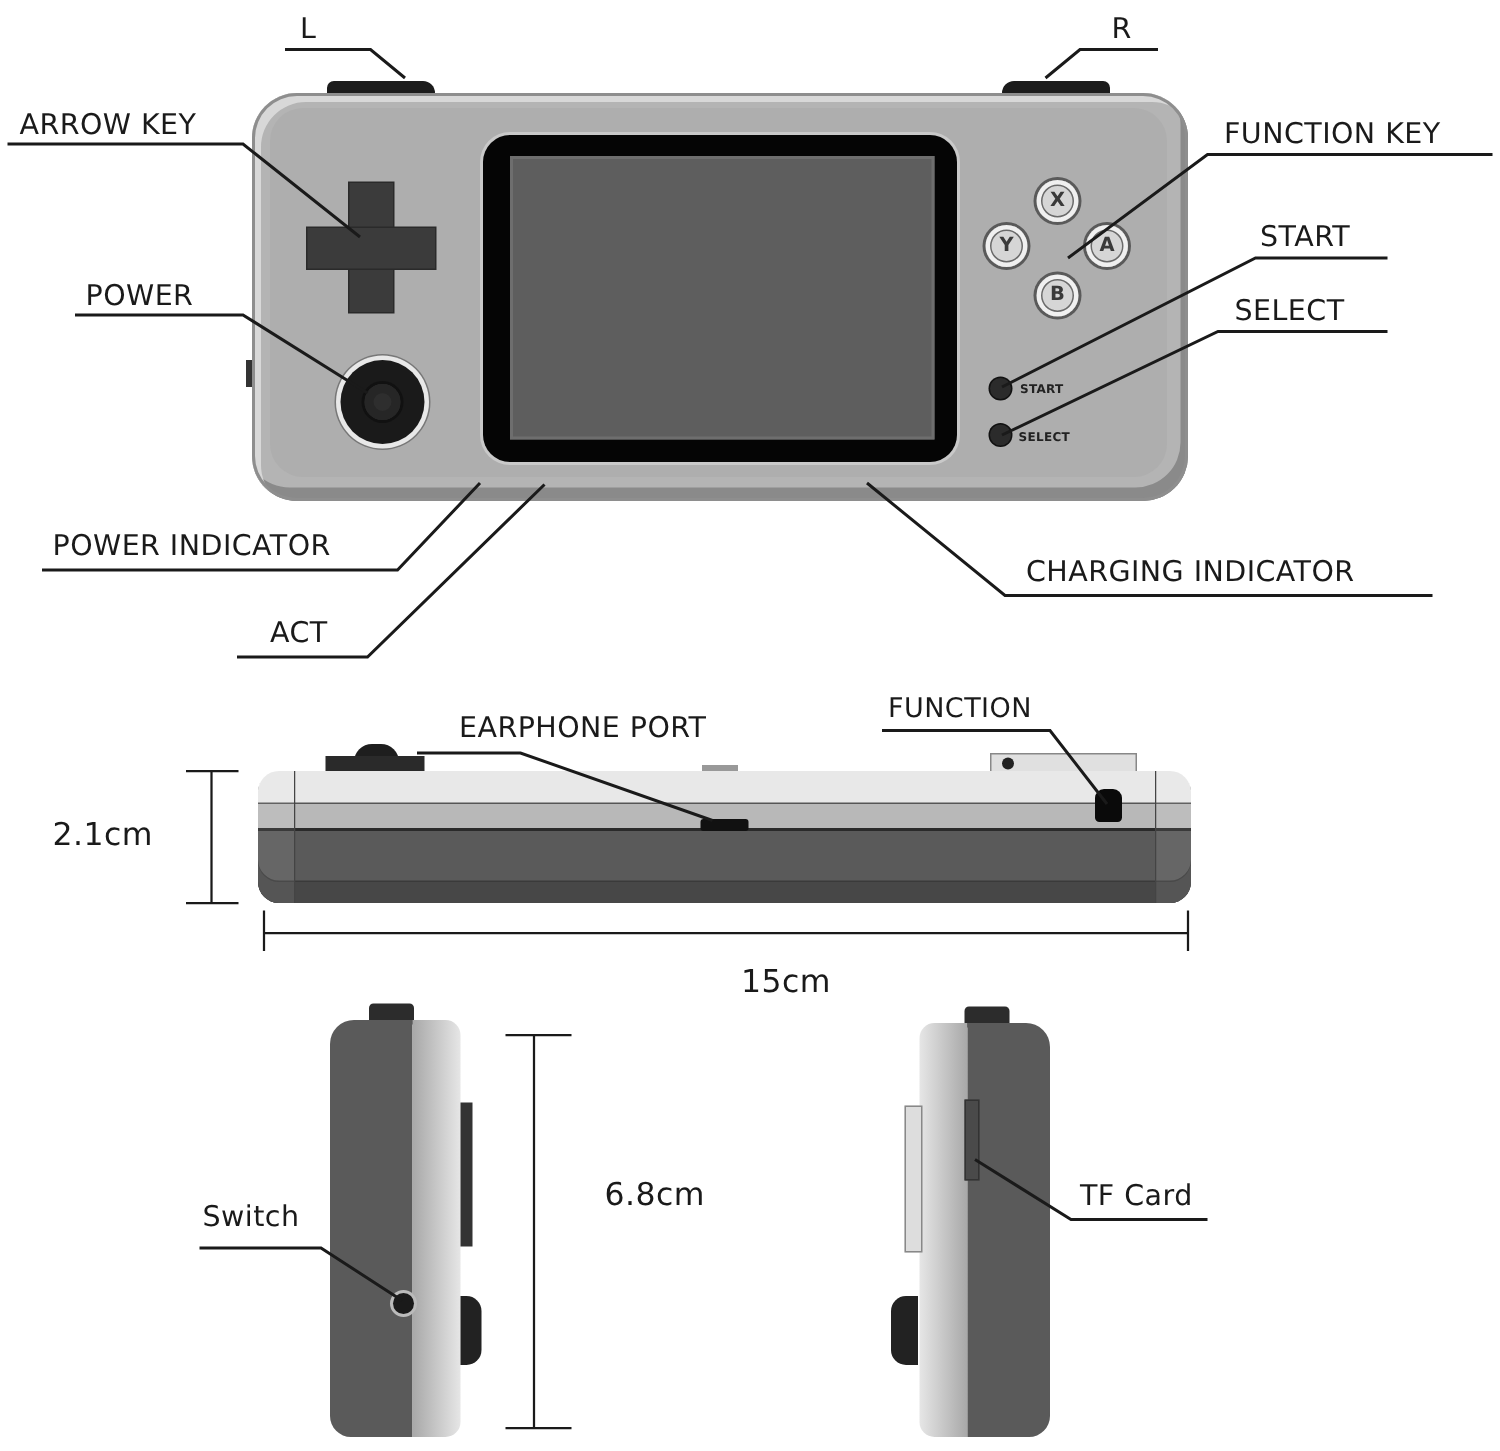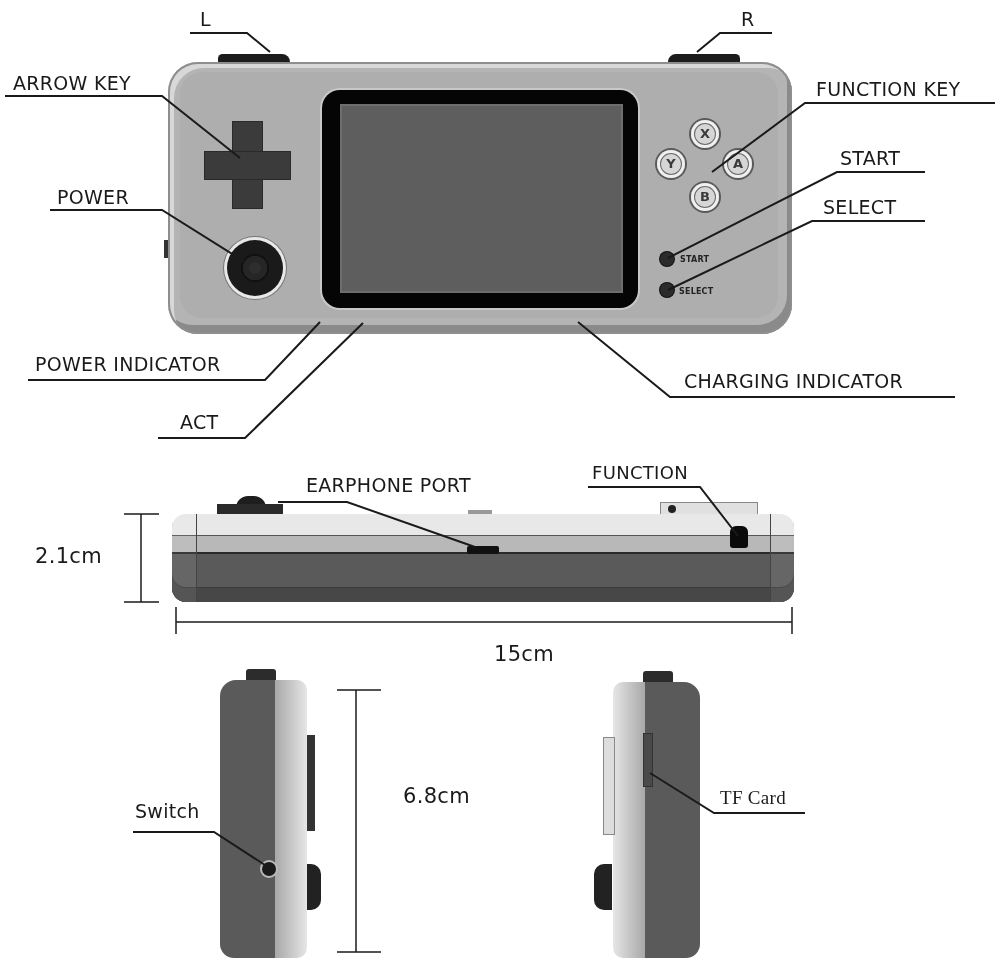--- a/index.html
+++ b/index.html
@@ -158,13 +158,13 @@
 <div class="lbl" style="left:180px;top:413px;text-align:center;">ACT</div>
 <div class="lbl" style="left:684px;top:372px;text-align:center;">CHARGING INDICATOR</div>
 
 <div class="lbl" style="left:306px;top:476px;">EARPHONE PORT</div>
 <div class="lbl small" style="left:592px;top:464px;">FUNCTION</div>
 <div class="lbl" style="left:35px;top:546px;font-size:21px;">2.1cm</div>
 <div class="lbl" style="left:494px;top:644px;font-size:21px;">15cm</div>
 
 <div class="lbl" style="left:135px;top:802px;">Switch</div>
 <div class="lbl" style="left:363px;top:786px;font-size:21px;margin-left:40px;">6.8cm</div>
-<div class="lbl" style="left:720px;top:788px;font-family:Liberation Serif, serif;">TF Card</div>
+<div class="lbl" style="left:720px;top:788px;">TF Card</div>
 
 </body></html>

